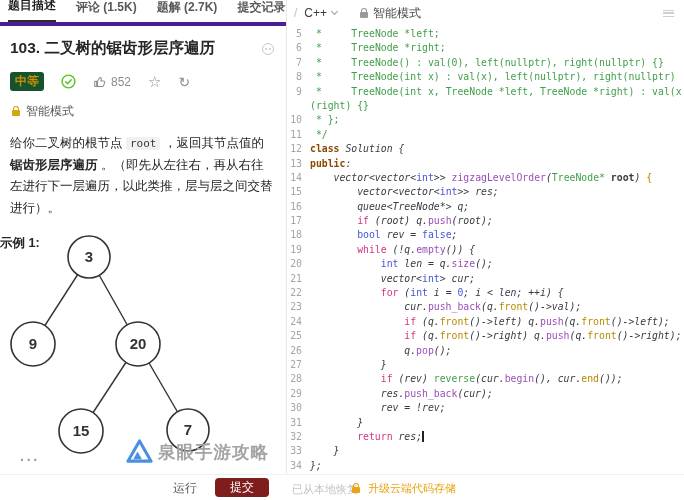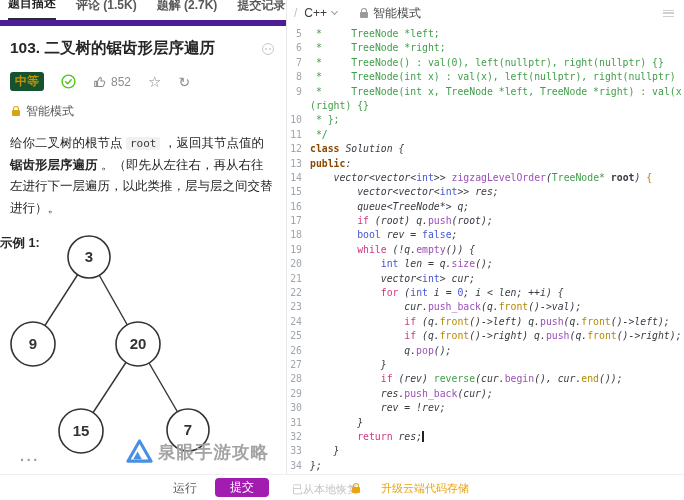--- a/index.html
+++ b/index.html
@@ -4,21 +4,21 @@
 <style>
   * { margin:0; padding:0; box-sizing:border-box; }
   html,body { width:684px; height:500px; overflow:hidden; background:#fff;
     font-family:"Liberation Sans","DejaVu Sans",sans-serif; }
   .app { position:relative; width:684px; height:500px; }
 
   
   .left-panel { position:absolute; left:0; top:0; width:287px; height:474px;
     border-right:1px solid #e8e8e8; background:#fff; overflow:hidden; }
   .tabs { display:flex; align-items:flex-end; gap:20px; padding:6px 8px 0 8px;
-    height:26px; border-bottom:6px solid #4c1d95; }
+    height:26px; border-bottom:4px solid #4c1d95; }
   .tab { font-size:12px; color:#595959; font-weight:600; padding-bottom:6px;
     cursor:pointer; white-space:nowrap; }
   .tab.active { color:#1f1f1f; border-bottom:2.5px solid #2b2b2b; }
   .page-title-row { display:flex; align-items:center; justify-content:space-between;
     padding:12px 12px 0 10px; }
   .page-title { font-size:15.5px; font-weight:bold; color:#262626; }
   .face-icon { width:12px; height:12px; border:1.2px solid #c9c9c9; border-radius:50%;
     position:relative; flex:0 0 auto; }
   .face-icon::before { content:""; position:absolute; left:2px; top:4px; width:2px; height:2px;
     border-radius:50%; background:#c9c9c9; box-shadow:4px 0 0 #c9c9c9; }
@@ -95,21 +95,21 @@
   .bottombar { position:absolute; left:0; bottom:0; width:684px; height:26px;
     background:#fff; border-top:1px solid #efefef; font-size:12px; }
   .console-group { position:absolute; left:8px; top:6px; display:flex; align-items:center;
     gap:20px; color:#a16207; cursor:pointer;margin-top:36px; }
   .run-button { position:absolute; left:173px; top:5px; color:#595959; cursor:pointer; }
   .submit-button { position:absolute; left:215px; top:3px; width:54px; height:19px;
     border:none; border-radius:4px; color:#fff; font-size:12px; cursor:pointer;
     font-family:inherit; }
   .restore-status { position:absolute; left:292px; top:7px; color:#c3c3c3; font-size:11px; }
   .upgrade-link { position:absolute; left:352px; top:6px; display:flex; align-items:center;
-    gap:21px; color:#e8a412; font-size:11px; cursor:pointer; }
+    gap:8px; color:#e8a412; font-size:11px; cursor:pointer; }
 </style>
 </head>
 <body>
 
 <div class="app">
 
   <div class="left-panel">
     <div class="tabs">
       <div class="tab active">题目描述</div>
       <div class="tab">评论 (1.5K)</div>
@@ -194,21 +194,21 @@
     </div>
     <div class="code-area" id="code-area"><div class="code-row"><span class="ln">5</span><span class="code-content"><span class="tk-c"> *     TreeNode *left;</span></span></div><div class="code-row"><span class="ln">6</span><span class="code-content"><span class="tk-c"> *     TreeNode *right;</span></span></div><div class="code-row"><span class="ln">7</span><span class="code-content"><span class="tk-c"> *     TreeNode() : val(0), left(nullptr), right(nullptr) {}</span></span></div><div class="code-row"><span class="ln">8</span><span class="code-content"><span class="tk-c"> *     TreeNode(int x) : val(x), left(nullptr), right(nullptr)</span></span></div><div class="code-row"><span class="ln">9</span><span class="code-content"><span class="tk-c"> *     TreeNode(int x, TreeNode *left, TreeNode *right) : val(x</span></span></div><div class="code-row"><span class="ln"></span><span class="code-content"><span class="tk-c">(right) {}</span></span></div><div class="code-row"><span class="ln">10</span><span class="code-content"><span class="tk-c"> * };</span></span></div><div class="code-row"><span class="ln">11</span><span class="code-content"><span class="tk-c"> */</span></span></div><div class="code-row"><span class="ln">12</span><span class="code-content"><span class="tk-s">class</span><span class="tk-p"> Solution {</span></span></div><div class="code-row"><span class="ln">13</span><span class="code-content"><span class="tk-s">public</span><span class="tk-p">:</span></span></div><div class="code-row"><span class="ln">14</span><span class="code-content"><span class="ind"></span><span class="tk-p">vector&lt;vector&lt;</span><span class="tk-t">int</span><span class="tk-p">&gt;&gt; </span><span class="tk-f">zigzagLevelOrder</span><span class="tk-p">(</span><span class="tk-g">TreeNode*</span><span class="tk-p"> </span><span class="tk-b">root</span><span class="tk-p">) </span><span class="tk-y">{</span></span></div><div class="code-row"><span class="ln">15</span><span class="code-content"><span class="ind"></span><span class="ind"></span><span class="tk-p">vector&lt;vector&lt;</span><span class="tk-t">int</span><span class="tk-p">&gt;&gt; res;</span></span></div><div class="code-row"><span class="ln">16</span><span class="code-content"><span class="ind"></span><span class="ind"></span><span class="tk-p">queue&lt;TreeNode*&gt; q;</span></span></div><div class="code-row"><span class="ln">17</span><span class="code-content"><span class="ind"></span><span class="ind"></span><span class="tk-k">if</span><span class="tk-p"> (root) q.</span><span class="tk-f">push</span><span class="tk-p">(root);</span></span></div><div class="code-row"><span class="ln">18</span><span class="code-content"><span class="ind"></span><span class="ind"></span><span class="tk-t">bool</span><span class="tk-p"> rev = </span><span class="tk-t">false</span><span class="tk-p">;</span></span></div><div class="code-row"><span class="ln">19</span><span class="code-content"><span class="ind"></span><span class="ind"></span><span class="tk-k">while</span><span class="tk-p"> (!q.</span><span class="tk-f">empty</span><span class="tk-p">()) {</span></span></div><div class="code-row"><span class="ln">20</span><span class="code-content"><span class="ind"></span><span class="ind"></span><span class="ind"></span><span class="tk-t">int</span><span class="tk-p"> len = q.</span><span class="tk-f">size</span><span class="tk-p">();</span></span></div><div class="code-row"><span class="ln">21</span><span class="code-content"><span class="ind"></span><span class="ind"></span><span class="ind"></span><span class="tk-p">vector&lt;</span><span class="tk-t">int</span><span class="tk-p">&gt; cur;</span></span></div><div class="code-row"><span class="ln">22</span><span class="code-content"><span class="ind"></span><span class="ind"></span><span class="ind"></span><span class="tk-k">for</span><span class="tk-p"> (</span><span class="tk-t">int</span><span class="tk-p"> i = </span><span class="tk-t">0</span><span class="tk-p">; i &lt; len; ++i) {</span></span></div><div class="code-row"><span class="ln">23</span><span class="code-content"><span class="ind"></span><span class="ind"></span><span class="ind"></span><span class="ind"></span><span class="tk-p">cur.</span><span class="tk-f">push_back</span><span class="tk-p">(q.</span><span class="tk-m">front</span><span class="tk-p">()-&gt;val);</span></span></div><div class="code-row"><span class="ln">24</span><span class="code-content"><span class="ind"></span><span class="ind"></span><span class="ind"></span><span class="ind"></span><span class="tk-k">if</span><span class="tk-p"> (q.</span><span class="tk-m">front</span><span class="tk-p">()-&gt;left) q.</span><span class="tk-f">push</span><span class="tk-p">(q.</span><span class="tk-m">front</span><span class="tk-p">()-&gt;left);</span></span></div><div class="code-row"><span class="ln">25</span><span class="code-content"><span class="ind"></span><span class="ind"></span><span class="ind"></span><span class="ind"></span><span class="tk-k">if</span><span class="tk-p"> (q.</span><span class="tk-m">front</span><span class="tk-p">()-&gt;right) q.</span><span class="tk-f">push</span><span class="tk-p">(q.</span><span class="tk-m">front</span><span class="tk-p">()-&gt;right);</span></span></div><div class="code-row"><span class="ln">26</span><span class="code-content"><span class="ind"></span><span class="ind"></span><span class="ind"></span><span class="ind"></span><span class="tk-p">q.</span><span class="tk-f">pop</span><span class="tk-p">();</span></span></div><div class="code-row"><span class="ln">27</span><span class="code-content"><span class="ind"></span><span class="ind"></span><span class="ind"></span><span class="tk-p">}</span></span></div><div class="code-row"><span class="ln">28</span><span class="code-content"><span class="ind"></span><span class="ind"></span><span class="ind"></span><span class="tk-k">if</span><span class="tk-p"> (rev) </span><span class="tk-g">reverse</span><span class="tk-p">(cur.</span><span class="tk-f">begin</span><span class="tk-p">(), cur.</span><span class="tk-m">end</span><span class="tk-p">());</span></span></div><div class="code-row"><span class="ln">29</span><span class="code-content"><span class="ind"></span><span class="ind"></span><span class="ind"></span><span class="tk-p">res.</span><span class="tk-f">push_back</span><span class="tk-p">(cur);</span></span></div><div class="code-row"><span class="ln">30</span><span class="code-content"><span class="ind"></span><span class="ind"></span><span class="ind"></span><span class="tk-p">rev = !rev;</span></span></div><div class="code-row"><span class="ln">31</span><span class="code-content"><span class="ind"></span><span class="ind"></span><span class="tk-p">}</span></span></div><div class="code-row"><span class="ln">32</span><span class="code-content"><span class="ind"></span><span class="ind"></span><span class="tk-k">return</span><span class="tk-p"> res;</span><span class="cursor"></span></span></div><div class="code-row"><span class="ln">33</span><span class="code-content"><span class="ind"></span><span class="tk-p">}</span></span></div><div class="code-row"><span class="ln">34</span><span class="code-content"><span class="tk-p">};</span></span></div></div>
   </div>
 
   <div class="bottombar">
     <span class="console-group">
       <span>控制台</span>
       <span class="chev chev-up"></span>
     </span>
     <span class="run-button">运行</span>
-    <button class="submit-button" id="submit-btn" style="background: #a21caf;">提交</button>
+    <button class="submit-button" id="submit-btn" style="background: #7f1d1d;">提交</button>
     <span class="restore-status">已从本地恢复</span>
     <span class="upgrade-link">
       <span class="lock"></span>
       <span>升级云端代码存储</span>
     </span>
   </div>
 
 </div>
 
 </body></html>

